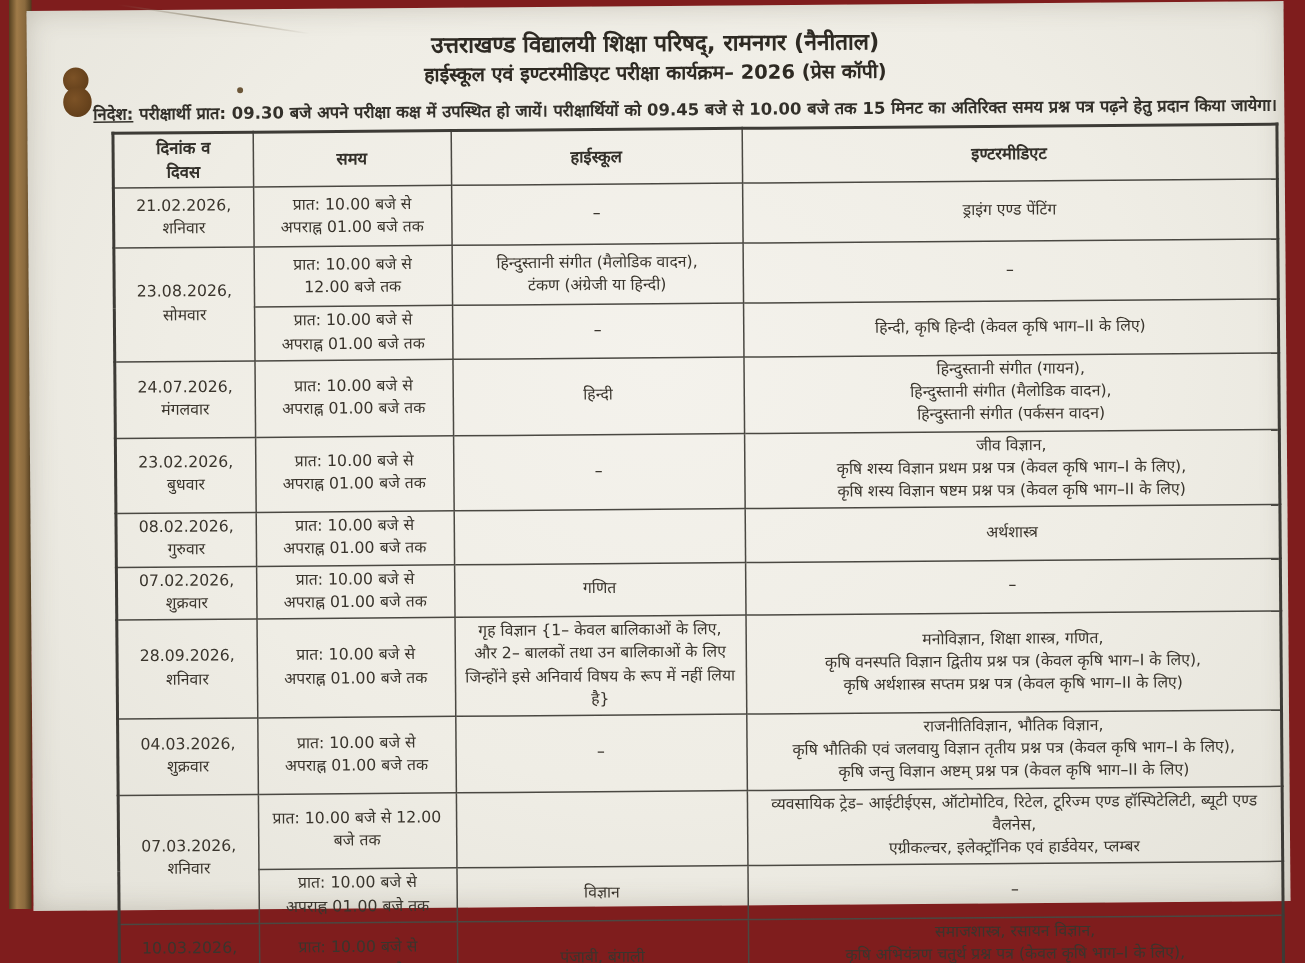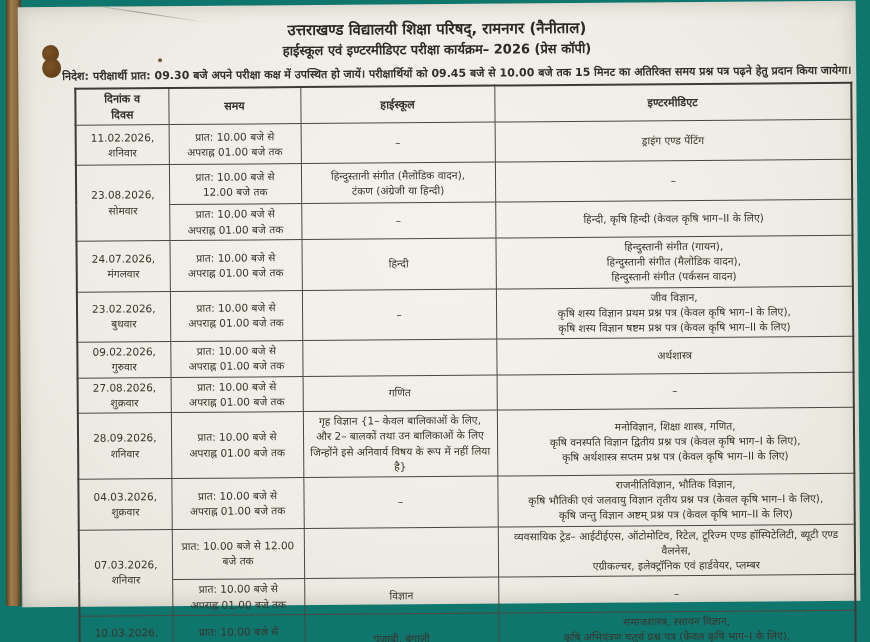--- a/index.html
+++ b/index.html
@@ -1,18 +1,18 @@
 <!DOCTYPE html>
 <html><head>
 <meta charset="utf-8">
 <style>
   * { margin:0; padding:0; box-sizing:border-box; }
   html,body { background:#000; }
   body { font-family:"DejaVu Sans", sans-serif; }
-  .stage { position:relative; width:870px; height:642px; background:#0f766e; overflow:hidden; }
+  .stage { position:relative; width:870px; height:642px; background:#7f1d1d; overflow:hidden; }
 
   
   .wood { position:absolute; left:6px; top:0; width:15px; height:606px;
           background:linear-gradient(90deg,#55401f 0%,#a07b49 35%,#8a6a3e 70%,#4e3a1d 100%); }
 
   
   .page { position:absolute; left:20px; top:4px; width:838px; height:600px;
           background:
             radial-gradient(ellipse at 50% 40%, #f4f2ec 0%, #efede5 55%, #e4e2d9 100%);
           transform:rotate(-0.45deg); transform-origin:50% 50%;
@@ -26,21 +26,21 @@
   .speck { position:absolute; left:140px; top:52px; width:4px; height:4px; border-radius:50%; background:#6b5638; }
   .crease { position:absolute; left:60px; top:6px; width:130px; height:1px;
             background:linear-gradient(90deg,rgba(150,140,120,.0),rgba(140,130,110,.8),rgba(150,140,120,.0));
             transform:rotate(9deg); }
 
   .titles { text-align:center; padding-top:15px; line-height:1.45; }
   .title1 { font-size:15px; font-weight:bold; color:#2e2a23; }
   .title2 { font-size:13px; font-weight:bold; color:#2e2a23; }
 
   .notice { margin:5px 10px 0 44px; font-size:11px; font-weight:bold; color:#33302a; white-space:nowrap; }
-  .notice-label { margin-right:4px;margin-top:12px; }
+  .notice-label { text-decoration:underline; margin-right:4px;margin-top:12px; }
 
   table.sched { margin:5px 0 0 56px; width:778px; border-collapse:collapse; table-layout:fixed;
                 font-size:10.5px; color:#3a352d; border:2px solid #3d3b36; }
   table.sched th, table.sched td { border:1px solid #4a4842; text-align:center; vertical-align:middle;
                 padding:2px 3px; line-height:1.45; }
   .pre { white-space:pre-line; }
   th { font-weight:bold; font-size:11px; color:#33302a; }
   .daycell { font-size:10.5px; }
   .rh26{height:26px;} .rh28{height:28px;} .rh30{height:30px;} .rh40{height:40px;}
   .rh46{height:46px;} .rh50{height:50px;} .rh52{height:52px;}
@@ -75,21 +75,21 @@
       <tbody>
           <tr class="rh26">
         <th class="pre">दिनांक व
 दिवस</th>
         <th>समय</th>
         <th>हाईस्कूल</th>
         <th>इण्टरमीडिएट</th>
       </tr>
 
       <tr class="rh40">
-        <td class="daycell pre"><span class="pre">11.02.2026,</span><br><span>शनिवार</span></td>
+        <td class="daycell pre"><span class="pre">21.02.2026,</span><br><span>शनिवार</span></td>
         <td class="pre">प्रात: 10.00 बजे से
 अपराह्न 01.00 बजे तक</td>
         <td class="pre">–</td>
         <td class="pre">ड्राइंग एण्ड पेंटिंग</td>
       </tr>
 
       <tr class="rh40">
         <td class="daycell pre" rowspan="2"><span>23.08.2026,</span><br><span>सोमवार</span></td>
         <td class="pre">प्रात: 10.00 बजे से
 12.00 बजे तक</td>
@@ -118,29 +118,29 @@
         <td class="daycell pre"><span>23.02.2026,</span><br><span>बुधवार</span></td>
         <td class="pre">प्रात: 10.00 बजे से
 अपराह्न 01.00 बजे तक</td>
         <td class="pre">–</td>
         <td class="pre">जीव विज्ञान,
 कृषि शस्य विज्ञान प्रथम प्रश्न पत्र (केवल कृषि भाग–I के लिए),
 कृषि शस्य विज्ञान षष्टम प्रश्न पत्र (केवल कृषि भाग–II के लिए)</td>
       </tr>
 
       <tr class="rh26">
-        <td class="daycell pre"><span>09.02.2026,</span><br><span>गुरुवार</span></td>
+        <td class="daycell pre"><span>08.02.2026,</span><br><span>गुरुवार</span></td>
         <td class="pre">प्रात: 10.00 बजे से
 अपराह्न 01.00 बजे तक</td>
         <td class="pre"></td>
         <td class="pre">अर्थशास्त्र</td>
       </tr>
 
       <tr class="rh28">
-        <td class="daycell pre"><span>27.08.2026,</span><br><span>शुक्रवार</span></td>
+        <td class="daycell pre"><span>07.02.2026,</span><br><span>शुक्रवार</span></td>
         <td class="pre">प्रात: 10.00 बजे से
 अपराह्न 01.00 बजे तक</td>
         <td class="pre">गणित</td>
         <td class="pre">–</td>
       </tr>
 
       <tr class="rh52">
         <td class="daycell pre"><span>28.09.2026,</span><br><span>शनिवार</span></td>
         <td class="pre">प्रात: 10.00 बजे से
 अपराह्न 01.00 बजे तक</td>

